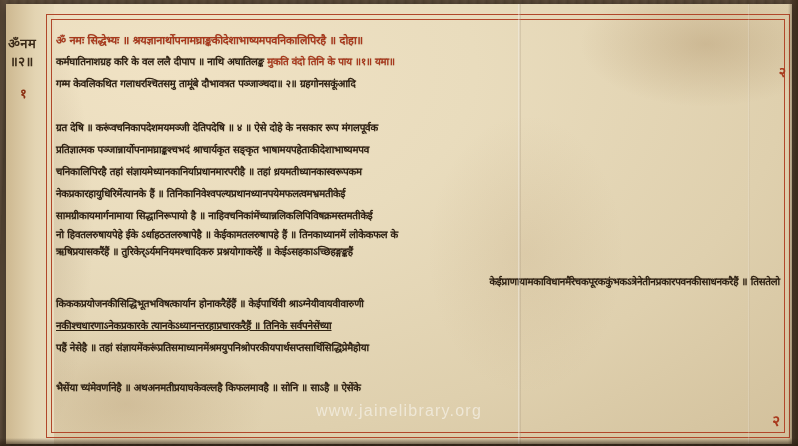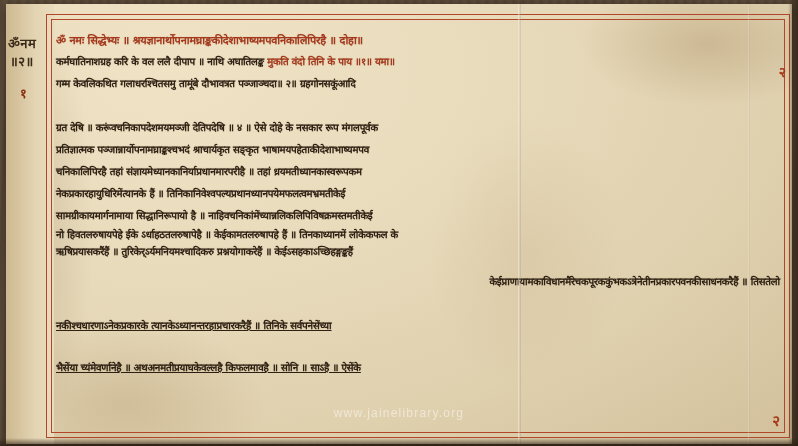--- a/index.html
+++ b/index.html
@@ -139,21 +139,21 @@
     font-weight: bold;
   }
   
   .watermark {
     position: absolute;
     left: 0;
     right: 0;
     bottom: 26px;
     text-align: center;
     color: rgba(255,255,255,.5);
-    font-size: 12px;
+    font-size: 16px;
     letter-spacing: 1.2px;
     font-family: "Liberation Sans", sans-serif;
     pointer-events: none;
   }
   
   .edge-right {
     position: absolute;
     right: 0;
     top: 0;
     width: 10px;
@@ -200,22 +200,24 @@
         <div class="line" style="top: 30px;"><span class="blk">कर्मघातिनाशग्रह करि के वल ललै दीपाप ॥ नाथि अघातिलङ्क </span><span class="rub">मुकति वंदो तिनि के पाय ॥१॥ यमा॥</span></div>
         <div class="line" style="top: 52px;"><span class="blk">गम्म केवलिकथित गलाधरश्चितसमु तामूंबे दौभावत्रत पञ्जाञ्चदा॥ २॥ ग्रहगोनसकूंआदि</span></div>
         <div class="line" style="top: 96px;"><span class="blk">ग्रत देषि ॥ करूंवचनिकापदेशमयमञ्जी देतिपदेषि ॥ ४ ॥ ऐसे दोहे के नसकार रूप मंगलपूर्वक</span></div>
         <div class="line" style="top: 140px;"><span class="blk">चनिकालिपिरहै तहां संज्ञायमेध्यानकानिर्याप्रधानमारपरीहै ॥ तहां ध्रयमतीध्यानकास्वरूपकम</span></div>
         <div class="line" style="top: 118px;"><span class="blk">प्रतिज्ञात्मक पञ्जान्नार्योपनामघ्राङ्कश्चभदं श्राचार्यकृत सङ्कृत भाषामयपहेताकीदेशाभाष्यमपव</span></div>
         <div class="line" style="top: 162px;"><span class="blk">नेकप्रकारहायुधिरिमेंत्यानके हैं ॥ तिनिकानिवेश्वपल्यप्रथानध्यानपयेमफलत्वमभ्रमतीकेई</span></div>
         <div class="line" style="top: 184px;"><span class="blk">सामग्रीकायमार्गनामाया सिद्धानिरूपायो है ॥ नाहिवचनिकांमेंच्यान्नलिकलिपिविषक्रमस्तमतीकेई</span></div>
         <div class="line" style="top: 203px;"><span class="blk">नो हिवतलरुषायपेहे ईके ऽर्धाहठतलरुषापेहै ॥ केईकामतलरुषापहे हैं ॥ तिनकाध्यानमें लोकेकफल के</span></div>
         <div class="line" style="top: 220px;"><span class="blk">ऋषिप्रयासकरैंहैं ॥ तुरिकेर्ऽर्यमनियमश्चादिकरु प्रश्नयोगाकरेहैं ॥ केईऽसहकाऽच्छिहङ्गङ्कहैं</span></div>
         <div class="line" style="top: 250px; text-align: right;"><span class="blk">केईप्राणायामकाविधानमैंरेचकपूरककुंभकऽत्रेनेतीनप्रकारपवनकीसाधनकरैहैं ॥ तिसतेलो</span></div>
+        <div class="line" style="top: 272px;"><span class="blk">किककप्रयोजनकीसिद्धिभूतभविषत्कार्यान होनाकरैहेंहैं ॥ केईपार्थिवी श्राऽग्नेयीवायवीवारुणी</span></div>
         <div class="line" style="top: 294px; text-decoration: underline;"><span class="blk">नकीश्चधारणाऽनेकप्रकारके त्यानकेऽध्यानन्तरहाप्रचारकरैहैं ॥ तिनिके सर्वपनेसेंच्या</span></div>
-        <div class="line" style="top: 336px; text-decoration: underline;"><span class="blk">भैसेंया च्यंमेवर्णानेहै ॥ अथअनमतीप्रयाघकेवल्लहै किफलमावहै ॥ सोनि ॥ साऽहै ॥ ऐसेंके</span></div>
+        <div class="line" style="top: 316px;"><span class="blk">पहैं नेसेहै ॥ तहां संज्ञायमेंकरूंप्रतिसमाध्यानमेंश्रमयुपनिश्रोपरकीयपार्थसप्तसार्थिसिद्धिप्रेमैहोया</span></div>
+        <div class="line" style="top: 356px;"><span class="blk">भैसेंया च्यंमेवर्णानेहै ॥ अथअनमतीप्रयाघकेवल्लहै किफलमावहै ॥ सोनि ॥ साऽहै ॥ ऐसेंके</span></div>
       </div>
 
     <span class="side-num" style="top:58px;">२</span>
     <span class="corner-num">२</span>
 
     <div class="seam s1"></div>
     <div class="seam s2"></div>
   </div>
 
   <div class="edge-right"></div>

